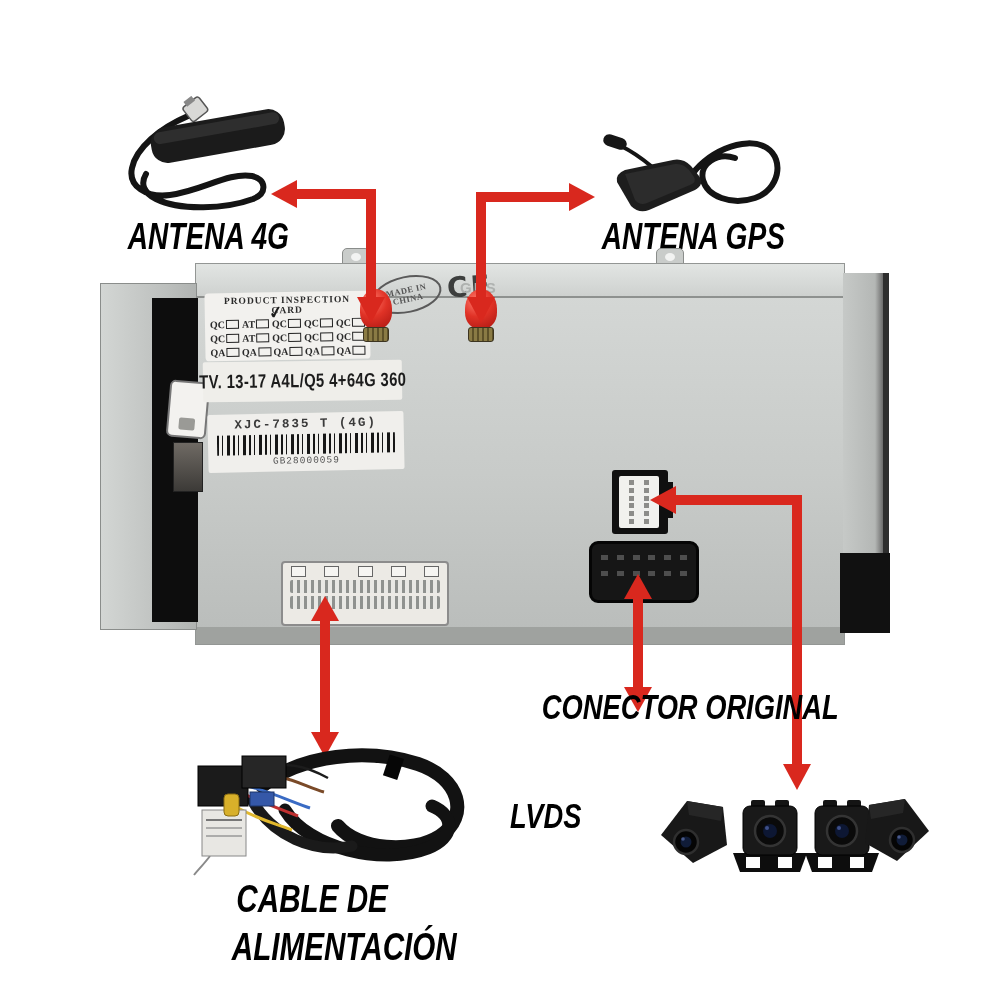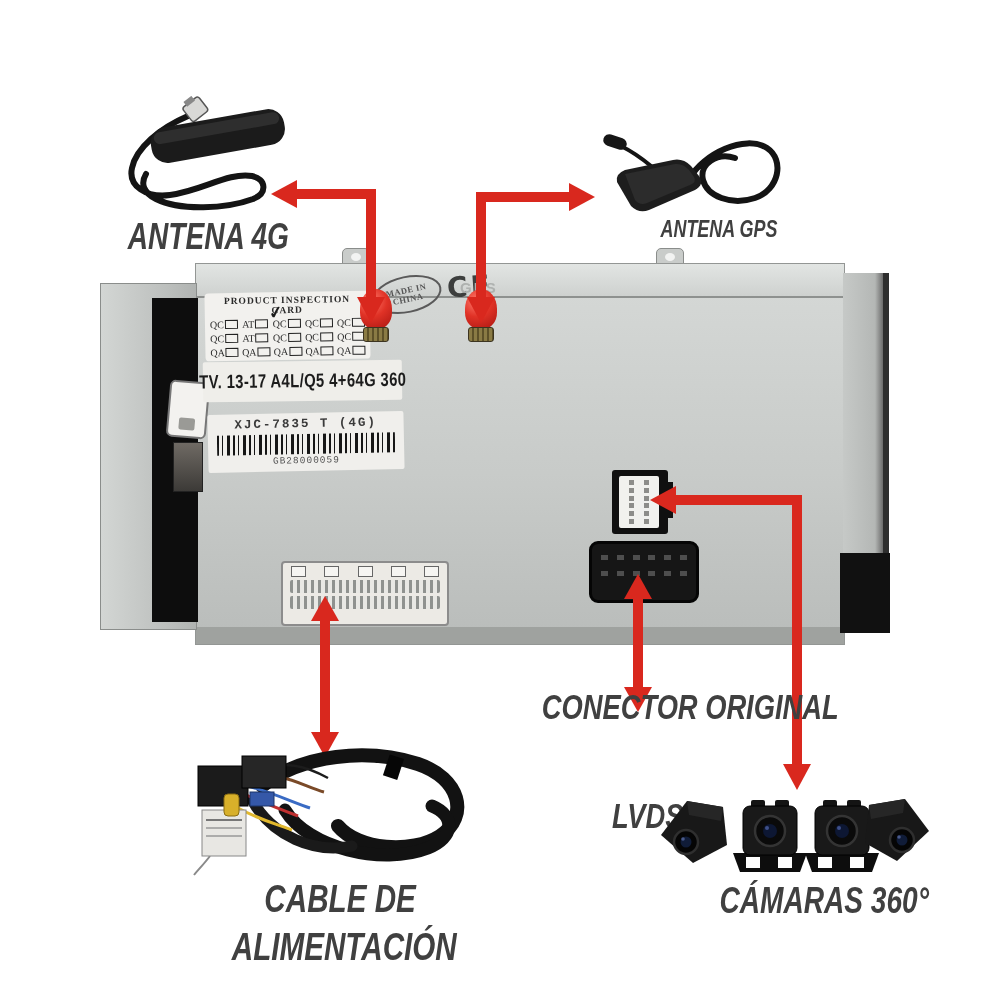--- a/index.html
+++ b/index.html
@@ -1,21 +1,21 @@
 <!DOCTYPE html>
 <html><head>
 <meta charset="utf-8">
 <style>
   html,body{margin:0;padding:0;background:#fff;}
   #canvas{position:relative;width:1000px;height:1000px;background:#fff;overflow:hidden;
           font-family:"Liberation Sans",sans-serif;}
   .abs{position:absolute;}
   
   .stencil{font-family:"Liberation Sans",sans-serif;font-weight:800;font-style:italic;
-           color:#404040;white-space:nowrap;text-align:center;}
+           color:#000000;white-space:nowrap;}
   .stencil>span{display:inline-block;transform:scaleX(0.78);transform-origin:center;}
   
   .panel-left{left:100px;top:283px;width:97px;height:347px;
               background:linear-gradient(90deg,#d3d6d4,#bcbfbd 70%,#b0b3b1);
               border:1px solid #8a8d8b;box-sizing:border-box;}
   .heatsink{left:152px;top:298px;width:46px;height:324px;background:#0d0d0d;}
   .sim-card{left:168px;top:381px;width:40px;height:57px;background:#f3f2ef;border:2px solid #777;
             border-radius:6px;transform:rotate(5deg);box-sizing:border-box;}
   .sim-card .chip{position:absolute;left:10px;bottom:6px;width:16px;height:12px;background:#9a9a96;border-radius:2px;}
   .sim-socket{left:173px;top:442px;width:30px;height:50px;
@@ -32,21 +32,21 @@
   .cap-right{left:843px;top:273px;width:46px;height:359px;
              background:linear-gradient(90deg,#c6c9c7,#b4b7b5 80%,#6b6b6b);
              border-right:6px solid #2e2e2e;box-sizing:border-box;}
   .cap-right-black{left:840px;top:553px;width:50px;height:80px;background:#111;}
   
   .card{left:205px;top:292px;width:165px;height:68px;background:#f2f1ee;border-radius:4px;
         transform:rotate(-1deg);padding:3px 5px;box-sizing:border-box;color:#2b2b2b;}
   .card .ttl{font-size:9.5px;font-weight:700;letter-spacing:1px;text-align:center;
              font-family:"Liberation Serif",serif;}
   .qc-row{display:flex;justify-content:space-between;margin-top:3px;}
-  .qc-cell{display:flex;align-items:center;font-size:10px;font-weight:400;
+  .qc-cell{display:flex;align-items:center;font-size:10px;font-weight:700;
            font-family:"Liberation Serif",serif;}
   .qc-cell .box{display:inline-block;width:11px;height:7px;border:1.2px solid #222;margin-left:1px;}
   .checkmark{position:absolute;left:64px;top:10px;font-size:17px;font-weight:700;color:#1a1a1a;
              transform:rotate(-8deg);}
   .model{left:203px;top:361px;width:199px;height:40px;background:#efeeea;transform:rotate(-0.8deg);
          display:flex;align-items:center;justify-content:center;border-radius:2px;}
   .model>span{font-weight:800;font-size:19px;color:#1c1c1c;white-space:nowrap;
               transform:scaleX(0.78);letter-spacing:0.5px;}
   .bclabel{left:208px;top:413px;width:196px;height:58px;background:#f0efec;transform:rotate(-1.2deg);
            border-radius:2px;text-align:center;padding-top:4px;box-sizing:border-box;}
@@ -122,21 +122,21 @@
     </g>
     <g>
       <path d="M56,40 C44,30 34,24 26,20" fill="none" stroke="#141414" stroke-width="4" stroke-linecap="round"></path>
       <rect x="8" y="10" width="24" height="12" rx="6" fill="#161616" transform="rotate(18 20 16)"></rect>
     </g>
     <g>
       <path d="M22,56 Q20,48 30,44 L78,34 Q88,32 96,40 L104,50 Q110,58 100,64 L54,84 Q44,88 36,80 Z" fill="#1d1d1d"></path>
       <path d="M30,48 L80,38 Q88,37 94,44 L99,51 Q102,56 95,59 L52,77 Q45,80 40,74 Z" fill="#2c2c2c"></path>
     </g>
   </svg>
-  <div class="abs stencil" style="left:614px;top:216px;width:210px;font-size:23px;">
+  <div class="abs stencil" style="left:576px;top:216px;width:210px;font-size:36px;">
     <span>ANTENA GPS</span>
   </div>
 
   <div class="abs tab" style="left:342px;">
       <span class="hole"></span>
     </div>
   <div class="abs tab" style="left:656px;">
       <span class="hole"></span>
     </div>
 
@@ -399,17 +399,14 @@
       <circle cx="184" cy="35" r="2" fill="#3e508a"></circle>
     </g>
     <g>
       <path d="M274,38 L250,6 L214,12 L210,50 L242,68 Z" fill="#181818"></path>
       <path d="M250,6 L214,12 L216,26 L248,20 Z" fill="#262626"></path>
       <circle cx="247" cy="47" r="12" fill="#050505" stroke="#2f2f2f" stroke-width="2.5"></circle>
       <circle cx="247" cy="47" r="5.5" fill="#101c38"></circle>
       <circle cx="244" cy="44" r="1.8" fill="#48598a"></circle>
     </g>
   </svg>
-  <div class="abs stencil" style="left:690px;top:880px;width:235px;font-size:36px;">
-    <span>CÁMARAS 360°</span>
-  </div>
 
 </div>
 
 </body></html>

